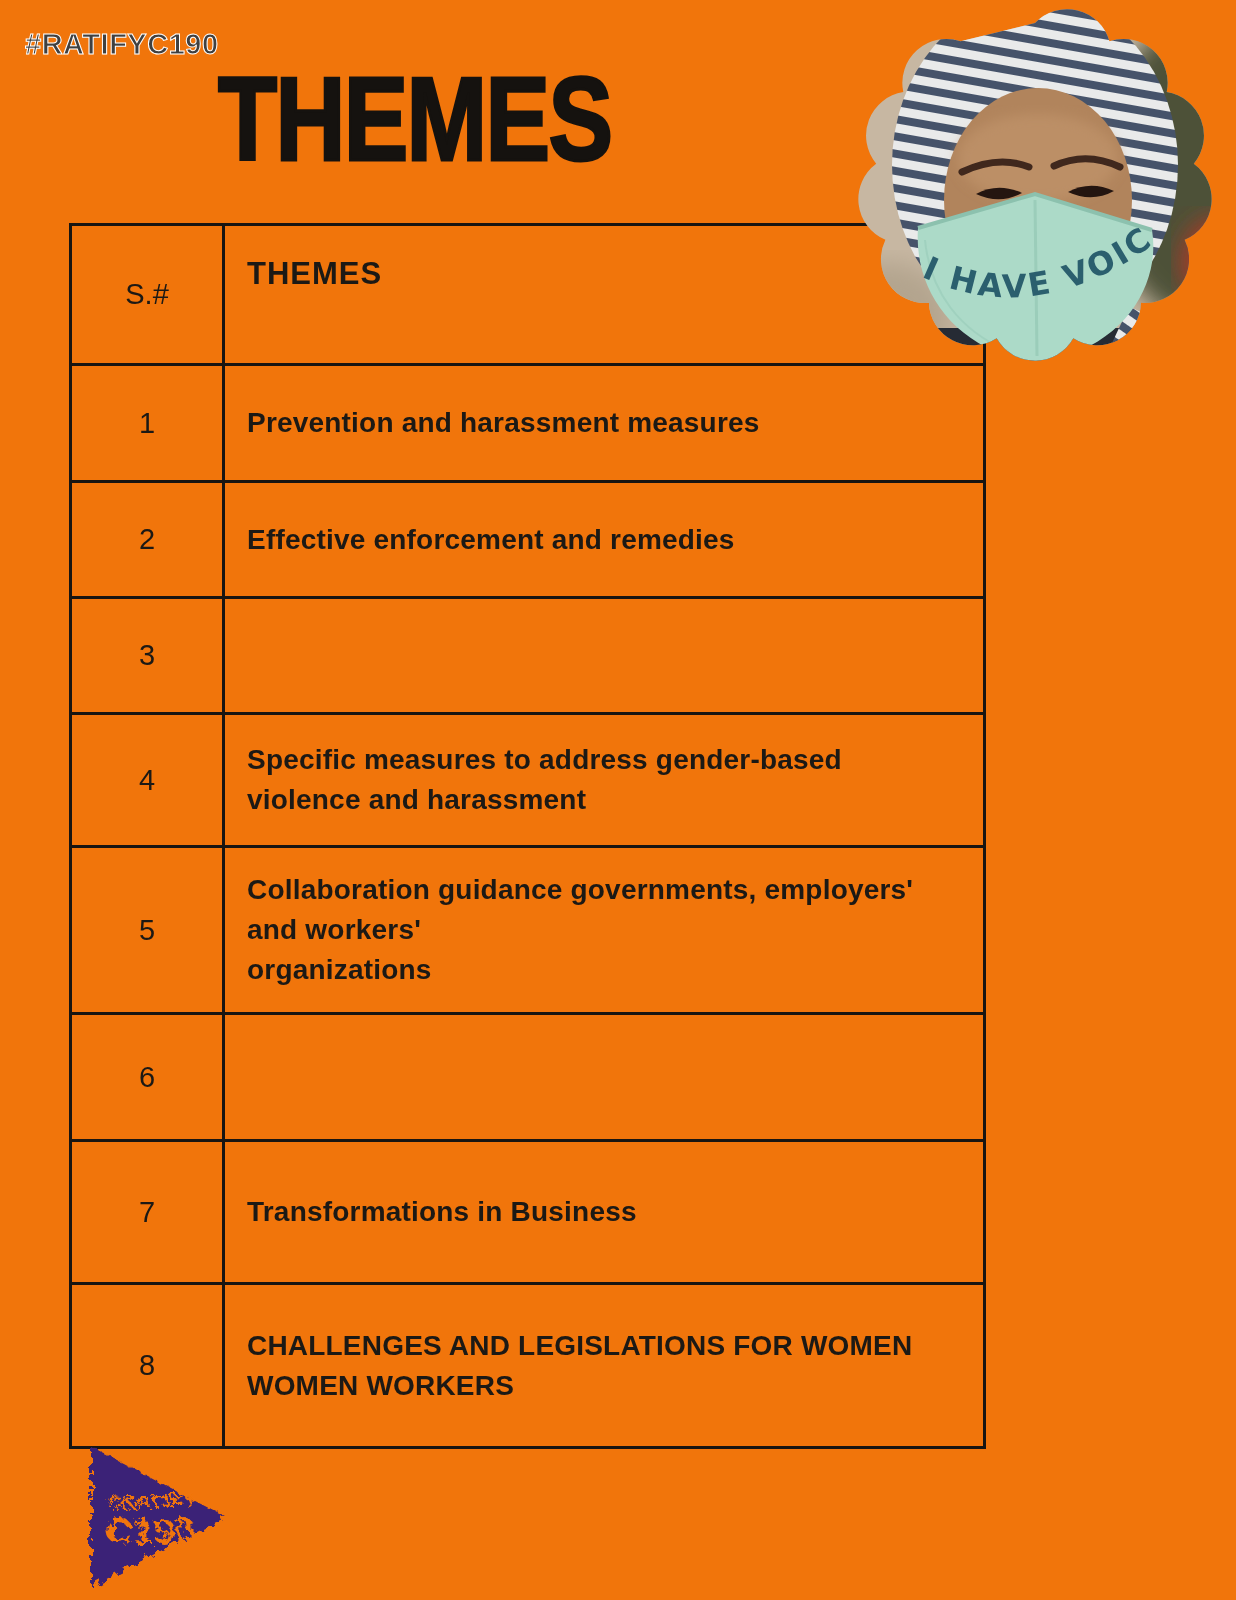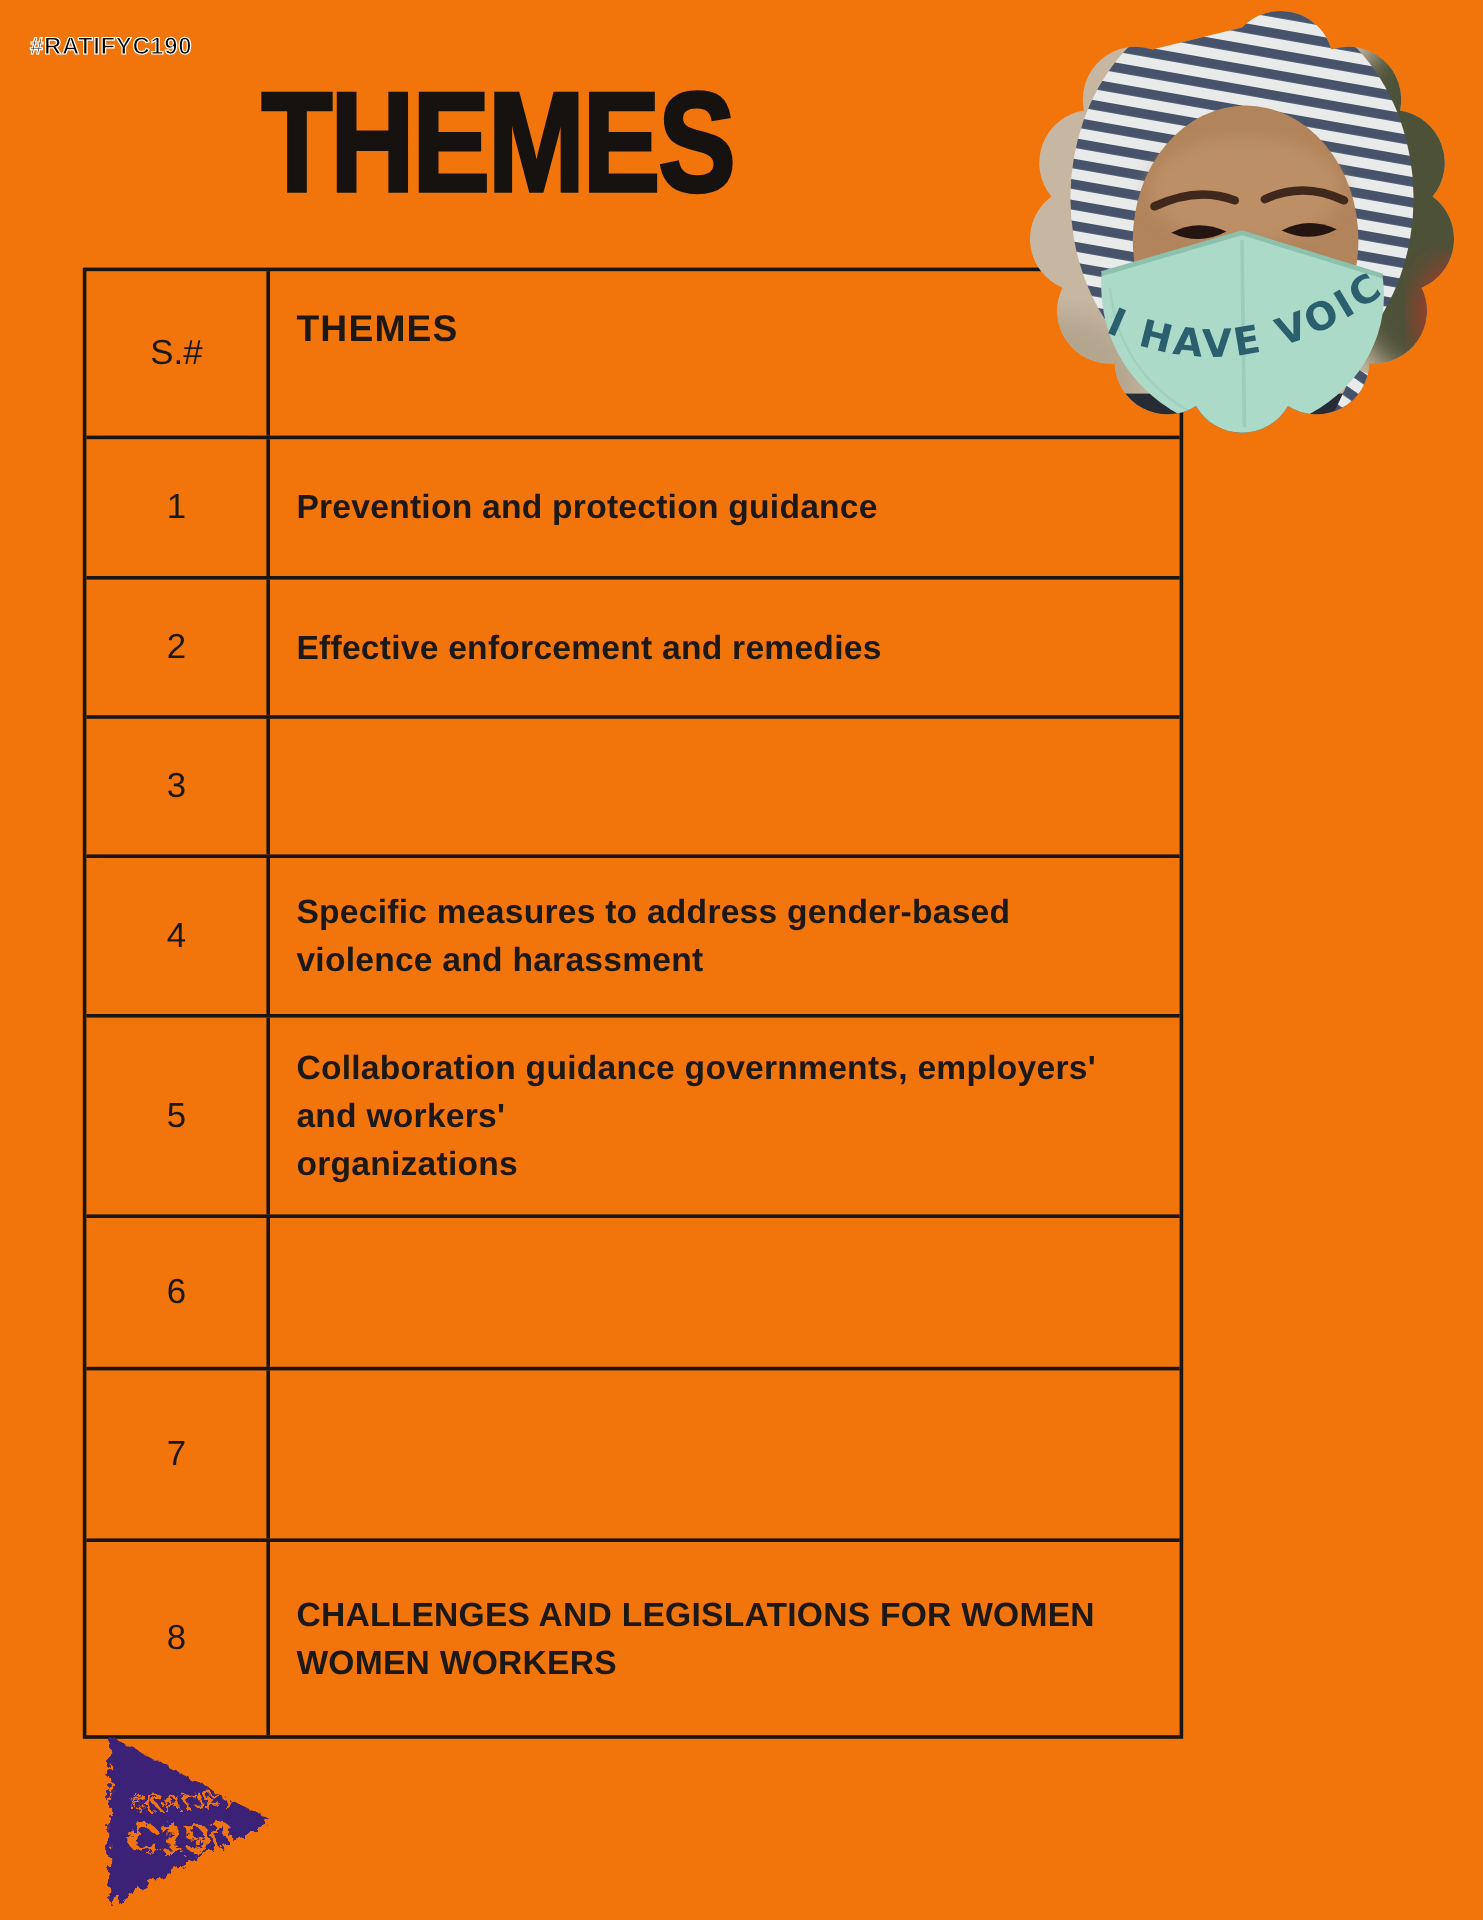--- a/index.html
+++ b/index.html
@@ -2,21 +2,21 @@
 <html><head>
 <meta charset="utf-8">
 <style>
   html,body{margin:0;padding:0;background:#555;}
   .canvas{
     position:relative;width:1236px;height:1600px;overflow:hidden;
     background:#F1750B;font-family:"Liberation Sans",sans-serif;
   }
   .hashtag{
     position:absolute;left:25px;top:28px;
-    font-size:20px;font-weight:800;color:#000000;
+    font-size:29px;font-weight:800;color:#404040;
     letter-spacing:.5px;-webkit-text-stroke:1px #ffffff;
   }
   .title{
     position:absolute;left:218px;top:60px;margin:0;
     font-size:118px;line-height:1.0;font-weight:800;color:#15120f;
     letter-spacing:-2px;-webkit-text-stroke:3px #15120f;
     transform:scaleX(.82);transform-origin:left top;white-space:nowrap;
   }
   
   .themes-table{
@@ -69,21 +69,21 @@
     <div class="trow thead">
       <div class="cell num">S.#</div>
       <div class="cell txt">
         <div class="theme-text">THEMES</div>
       </div>
     </div>
     <div id="tbody">
         <div class="trow">
           <div class="cell num">1</div>
           <div class="cell txt">
-            <div class="theme-text">Prevention and protection guidance</div>
+            <div class="theme-text">Prevention and harassment measures</div>
           </div>
         </div>
         <div class="trow">
           <div class="cell num">2</div>
           <div class="cell txt">
             <div class="theme-text">Effective enforcement and remedies</div>
           </div>
         </div>
         <div class="trow">
           <div class="cell num">3</div>
@@ -101,20 +101,23 @@
             <div class="theme-text">Collaboration guidance governments, employers'
 and workers'
 organizations</div>
           </div>
         </div>
         <div class="trow">
           <div class="cell num">6</div>
         </div>
         <div class="trow">
           <div class="cell num">7</div>
+          <div class="cell txt">
+            <div class="theme-text">Transformations in Business</div>
+          </div>
         </div>
         <div class="trow">
           <div class="cell num">8</div>
           <div class="cell txt">
             <div class="theme-text">CHALLENGES AND LEGISLATIONS FOR WOMEN
 WOMEN WORKERS</div>
           </div>
         </div>
       </div>
   </div>

